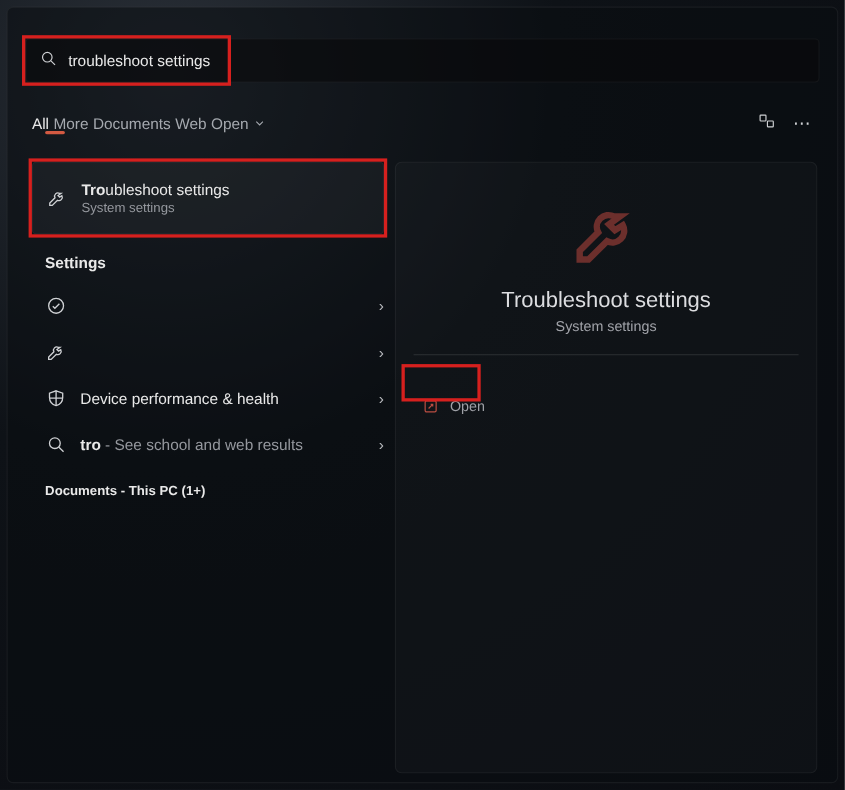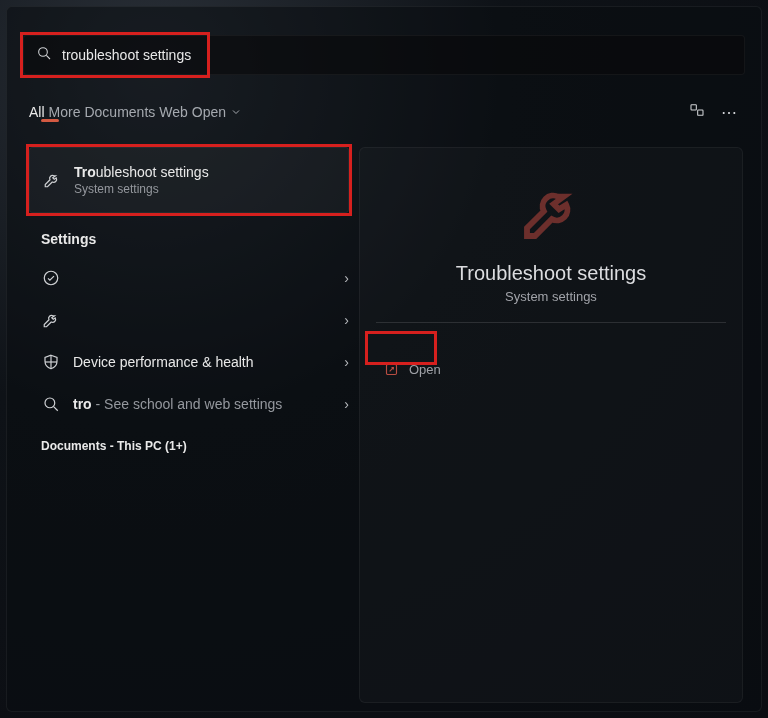--- a/index.html
+++ b/index.html
@@ -150,21 +150,21 @@
       </div>
 
 
       <div class="result-item">
         <span class="result-icon">
           <svg viewBox="0 0 24 24">
               <circle cx="10.5" cy="10.5" r="6.5"></circle>
               <line x1="15.5" y1="15.5" x2="21" y2="21"></line>
             </svg>
         </span>
-        <div class="title-line"><span class="bold">tro</span><span style="color:#95989e;"> - See school and web settings</span></div>
+        <div class="title-line"><span class="bold">tro</span><span style="color:#95989e;"> - See school and web results</span></div>
         <span class="chev">›</span>
       </div>
 
       <div class="doc-header">Documents - This PC (1+)</div>
     </div>
 
     <div class="right">
       <div class="right-card">
         <div class="big-icon">
           <svg viewBox="0 0 24 24">

